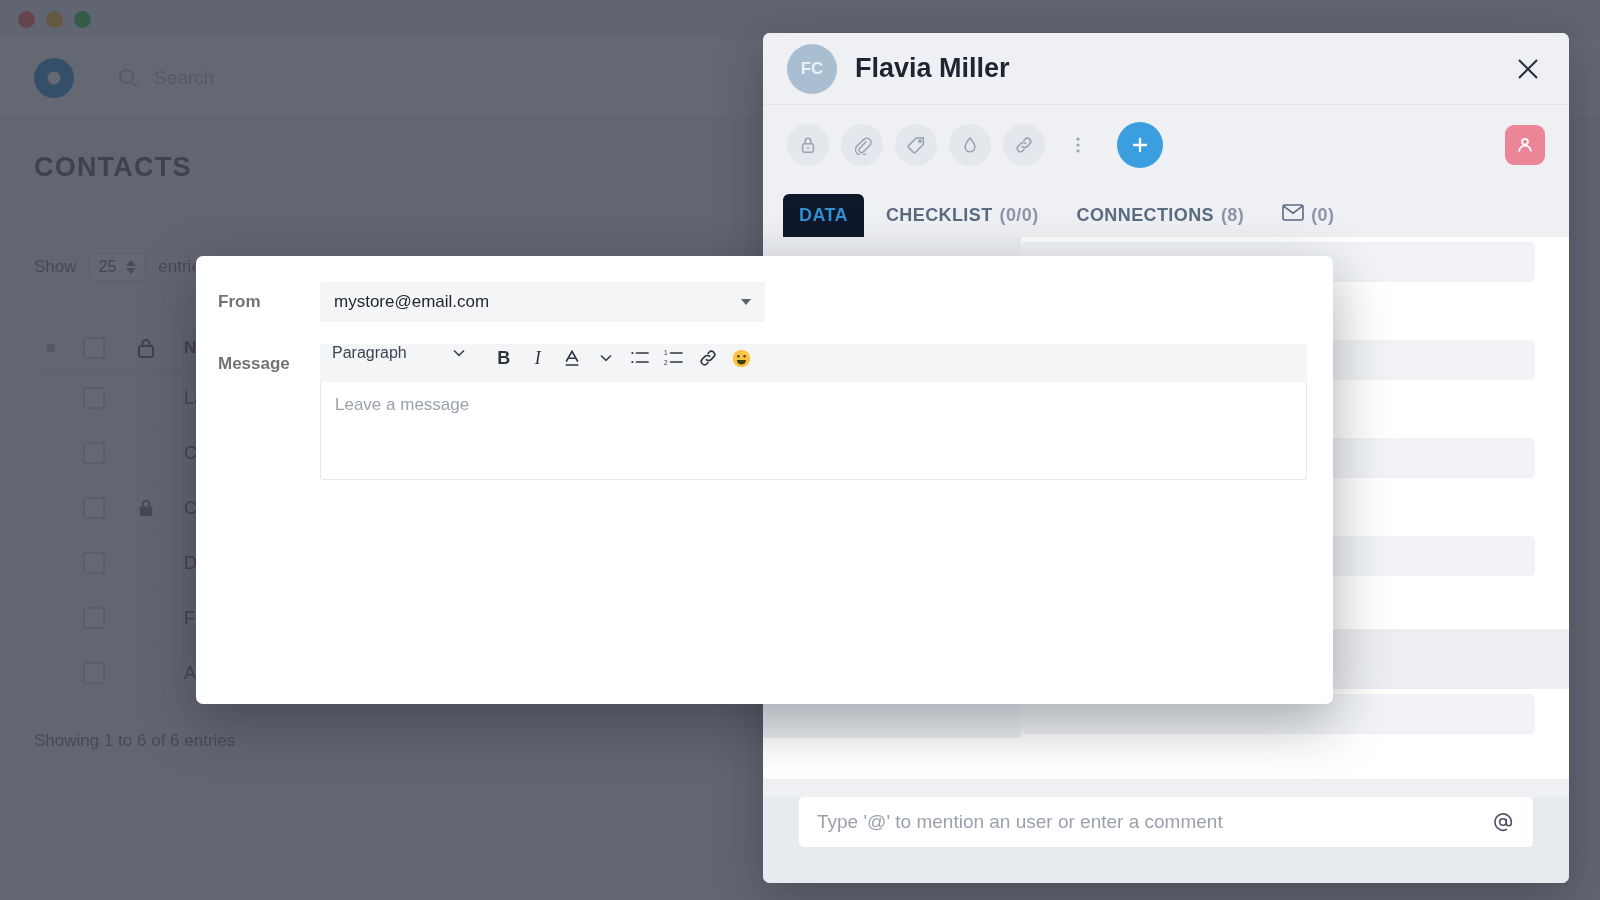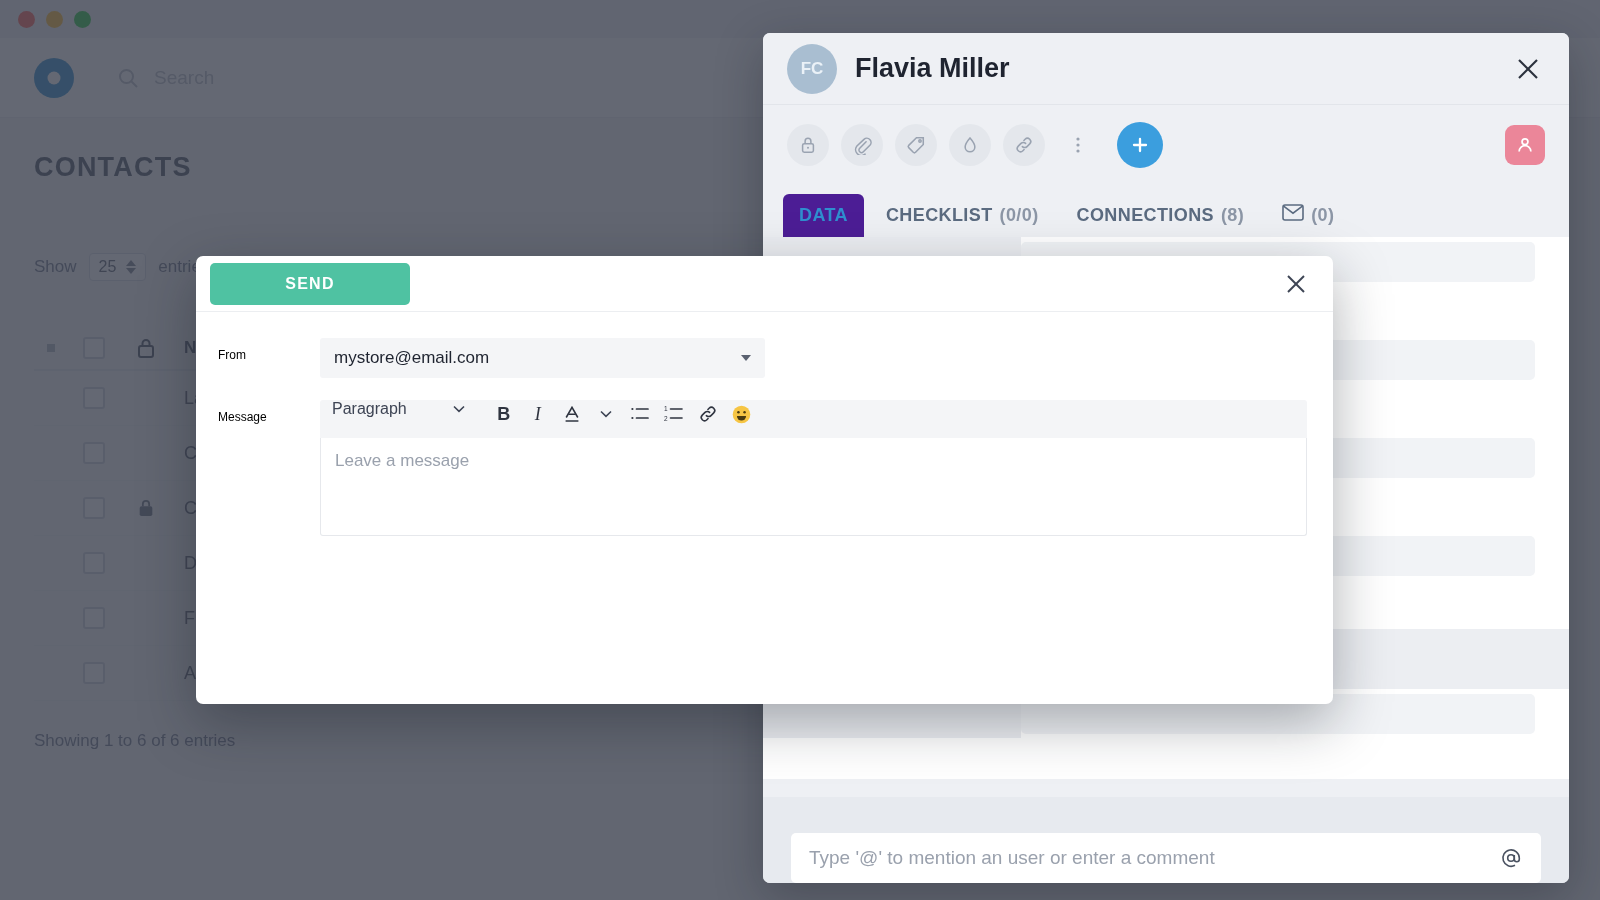--- a/index.html
+++ b/index.html
@@ -123,38 +123,38 @@
     width: 40px; height: 40px; border-radius: 9px; background: #eb8699;
     display:flex; align-items:center; justify-content:center; cursor: pointer;
   }
 
   .sp-tabs { display: flex; align-items: flex-end; padding: 0 20px; gap: 6px; height: 52px; }
   .sp-tab {
     padding: 11px 16px; font-size: 18px; font-weight: 700; letter-spacing: .4px;
     color: #5b6b80; cursor: pointer; border-radius: 6px 6px 0 0;
     display: flex; align-items: center; gap: 7px;
   }
-  .sp-tab.active { background: #4c1d95; color: #2f8fcf; }
+  .sp-tab.active { background: #0f172a; color: #2f8fcf; }
   .sp-tab .cnt { font-weight: 600; color: #8c96a6; text-align: right; }
 
   .sp-body { background: #ffffff; height: 542px; padding: 0; position: relative; overflow: hidden; }
   .skel-row { height: 49px; display: flex; align-items: center; }
   .skel-row .label-cell { width: 258px; height: 49px; }
   .skel-row .value-cell { flex: 1; height: 40px; margin-right: 34px; border-radius: 5px; }
   .skel-row.alt .label-cell { background: #eceef2; }
   .skel-row.alt .value-cell { background: #f1f3f6; }
   .desc-row {
     display: flex; align-items: center; height: 60px; padding-left: 30px; gap: 16px;
   }
   .desc-row .dtext { font-size: 19px; font-weight: 700; color: #3d4454; }
   .desc-row .dfill { margin-left: 14px; flex: 1; height: 60px; background: #eceef2; }
 
   .sp-comment {
     position: absolute; left: 0; bottom: 0; width: 806px; height: 86px;
-    background: #e7eaef; display: flex; align-items: flex-end; padding: 0 28px;
+    background: #e7eaef; display: flex; align-items: flex-start; padding: 0 36px;
   }
   .comment-input {
     flex: 1; height: 50px; background: #fff; border-radius: 5px;
     display: flex; align-items: center; padding: 0 18px; font-size: 19px; color: #9aa1ad;
   }
   .comment-at { margin-left: auto; color: #5a6170; display: flex; align-items: center; }
 
   
   .mail-dialog {
     position: absolute; left: 196px; top: 256px; width: 1137px; height: 448px;
@@ -168,21 +168,21 @@
   }
   .send-btn {
     width: 200px; height: 42px; background: #4fc2a2; color: #fff;
     border: none; border-radius: 5px; font-size: 16px; font-weight: 700;
     letter-spacing: 1.3px; cursor: pointer; font-family: "Liberation Sans", sans-serif;
   }
   .md-close { margin-left: auto; width: 30px; height: 30px; display:flex; align-items:center; justify-content:center; cursor:pointer; }
 
   .md-body { padding: 26px 26px 0 22px; }
   .frow { display: flex; align-items: flex-start; margin-bottom: 22px; }
-  .flabel { width: 102px; padding-top: 10px; font-size: 12px; font-weight: 400; color: #000000; flex: none; }
+  .flabel { width: 102px; padding-top: 10px; font-size: 17px; font-weight: 700; color: #737373; flex: none; }
   .fctrl { flex: 1; }
   .finput {
     width: 100%; height: 40px; background: #f4f5f7; border: none; border-radius: 3px;
     padding: 0 14px; font-size: 17px; color: #1f2430;
     display: flex; align-items: center;
   }
   .fselect {
     width: 445px; height: 40px; background: #f4f5f7; border: none; border-radius: 3px;
     padding: 0 14px; font-size: 17px; color: #1f2430;
     display: flex; align-items: center; cursor: pointer;
@@ -480,29 +480,20 @@
             <circle cx="12" cy="12" r="3.3"></circle>
             <path d="M15.3 9v4.3a2.5 2.5 0 0 0 5 0V12A8.2 8.2 0 1 0 16 19.3"></path>
           </svg>
         </span>
       </div>
     </div>
   </div>
 
   <div class="mail-dialog">
 
-    <div class="md-header">
-      <button class="send-btn">SEND</button>
-      <div class="md-close">
-        <svg width="24" height="24" viewBox="0 0 24 24" stroke="#3d4454" stroke-width="1.9" fill="none">
-          <line x1="4" y1="4" x2="20" y2="20"></line>
-            <line x1="20" y1="4" x2="4" y2="20"></line>
-        </svg>
-      </div>
-    </div>
 
     <div class="md-body">
 
       <div class="frow">
         <div class="flabel">From</div>
         <div class="fctrl">
           <div class="fselect">
             <span>mystore@email.com</span>
             <span class="caret"></span>
           </div>

